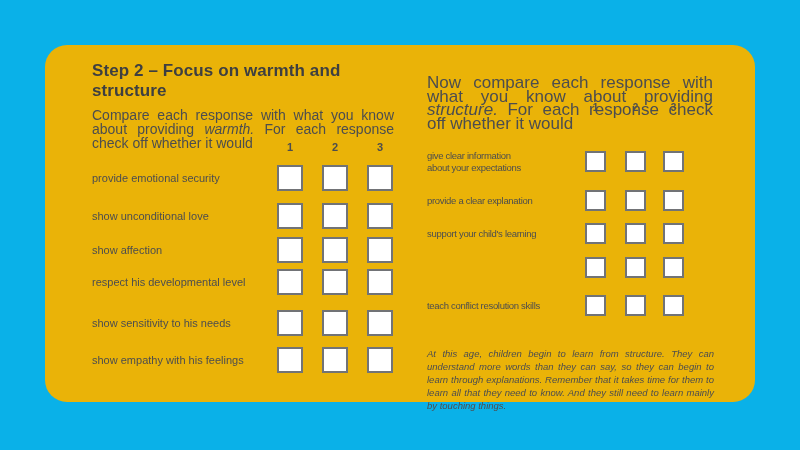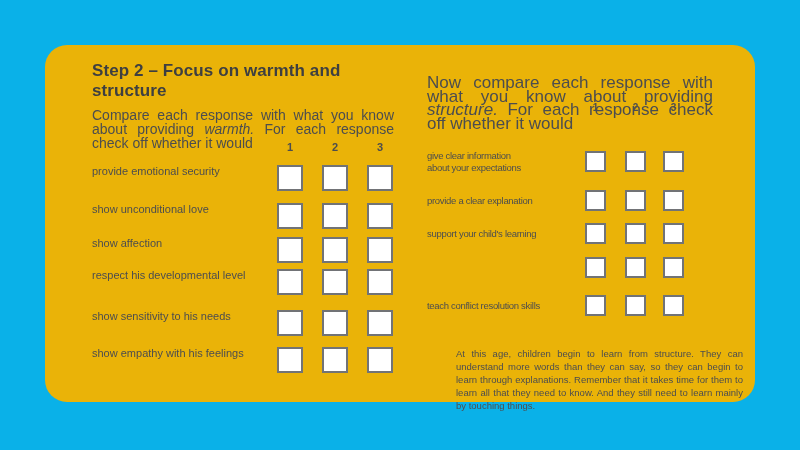--- a/index.html
+++ b/index.html
@@ -38,21 +38,21 @@
     font-weight: bold;
     color: #4c4d4f;
   }
   .l-headers span { top: 96px; width: 26px; font-size: 11px; }
   .l-headers .h1 { left: 232px; }
   .l-headers .h2 { left: 277px; }
   .l-headers .h3 { left: 322px; }
   .lrow {
     position: absolute; left: 47px;
     width: 301px; height: 26px;
-    display: flex; align-items: flex-start;
+    display: flex; align-items: center;
   }
   .lrow .lbl {
     font-size: 11px; color: #4c4d4f;
     white-space: nowrap;
   }
   .cb {
     position: absolute; top: 0;
     box-sizing: border-box;
     border: 2px solid #717376;
     background: #fff;
@@ -85,23 +85,23 @@
   }
   .rrow .lbl div { white-space: nowrap; }
   .cb-r { width: 21px; height: 21px; }
   .rrow .c1 { left: 158px; }
   .rrow .c2 { left: 198px; }
   .rrow .c3 { left: 236px; }
   .footnote {
     position: absolute; left: 382px; top: 292px;
     width: 287px;
     font-size: 9.5px; line-height: 13px;
+    font-style: italic;
     color: #4c4d4f;
     text-align: justify;
-    margin-left: 29px;
   }
 </style>
 </head>
 <body>
 
 <div class="card">
 
   <div class="title">Step 2 – Focus on warmth and structure</div>
 
   <p class="intro-left"><span>Compare each response with what you know about providing </span><span class="em">warmth.</span><span> For each response check off whether it would</span></p>

